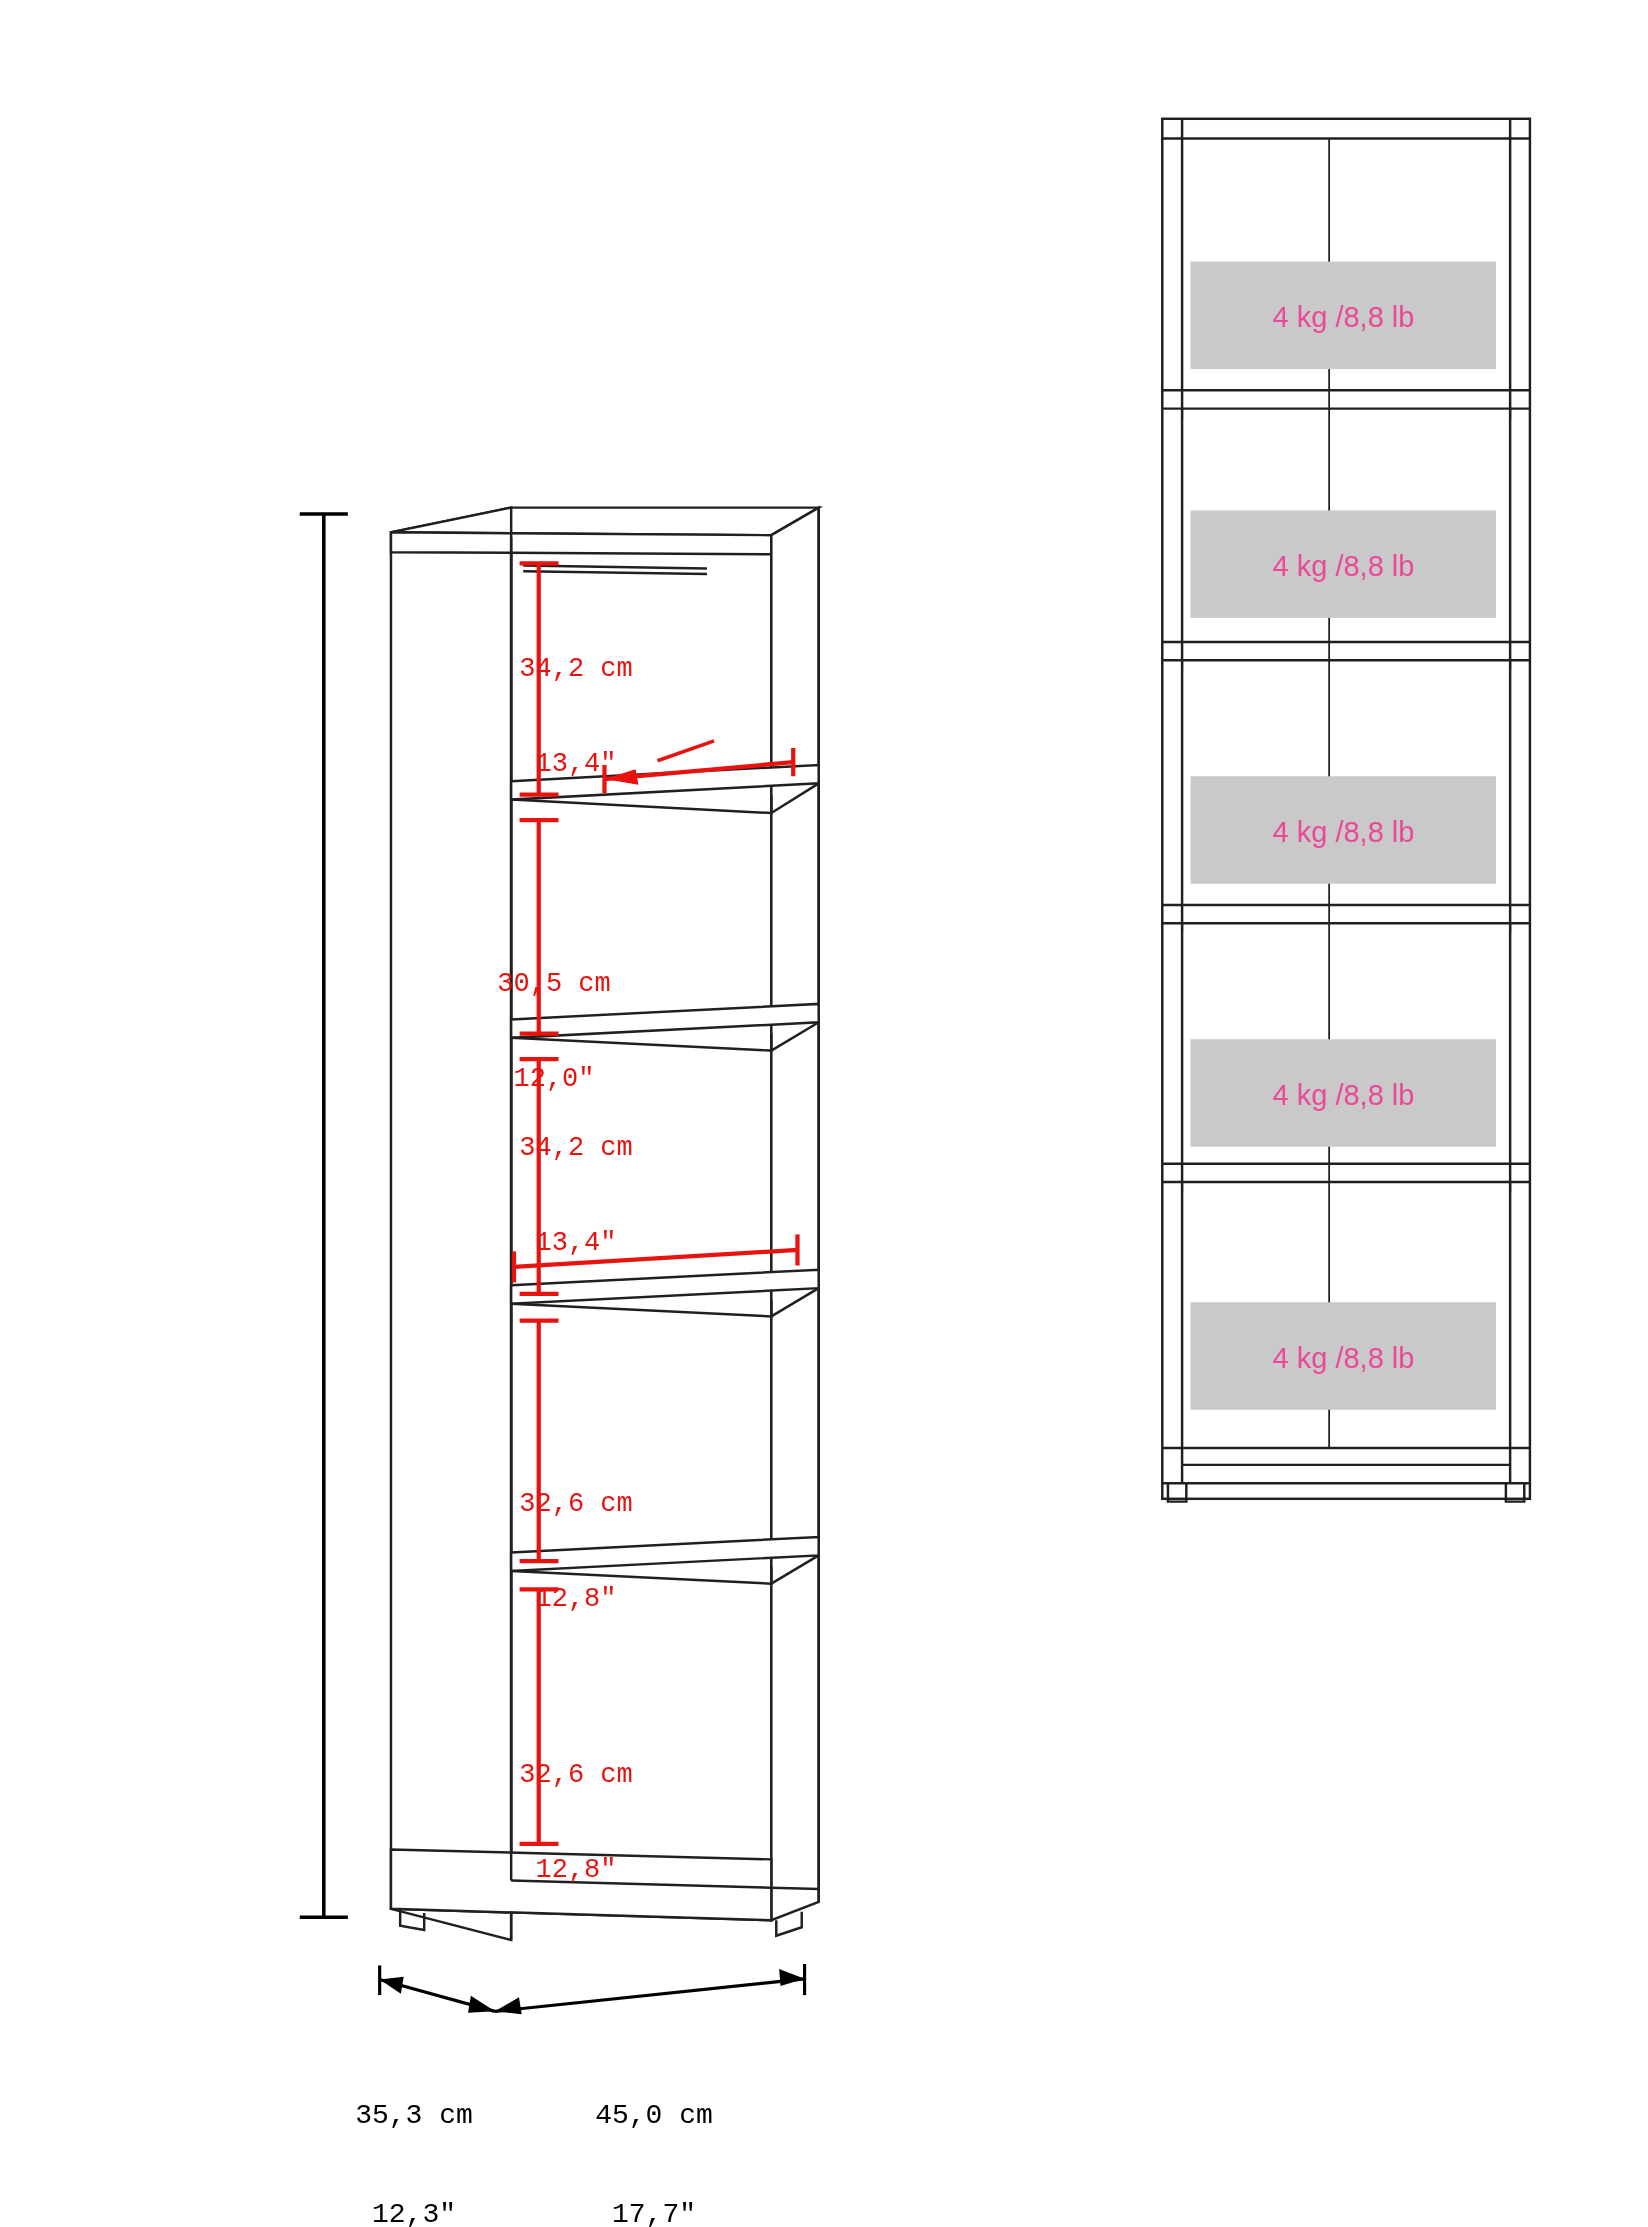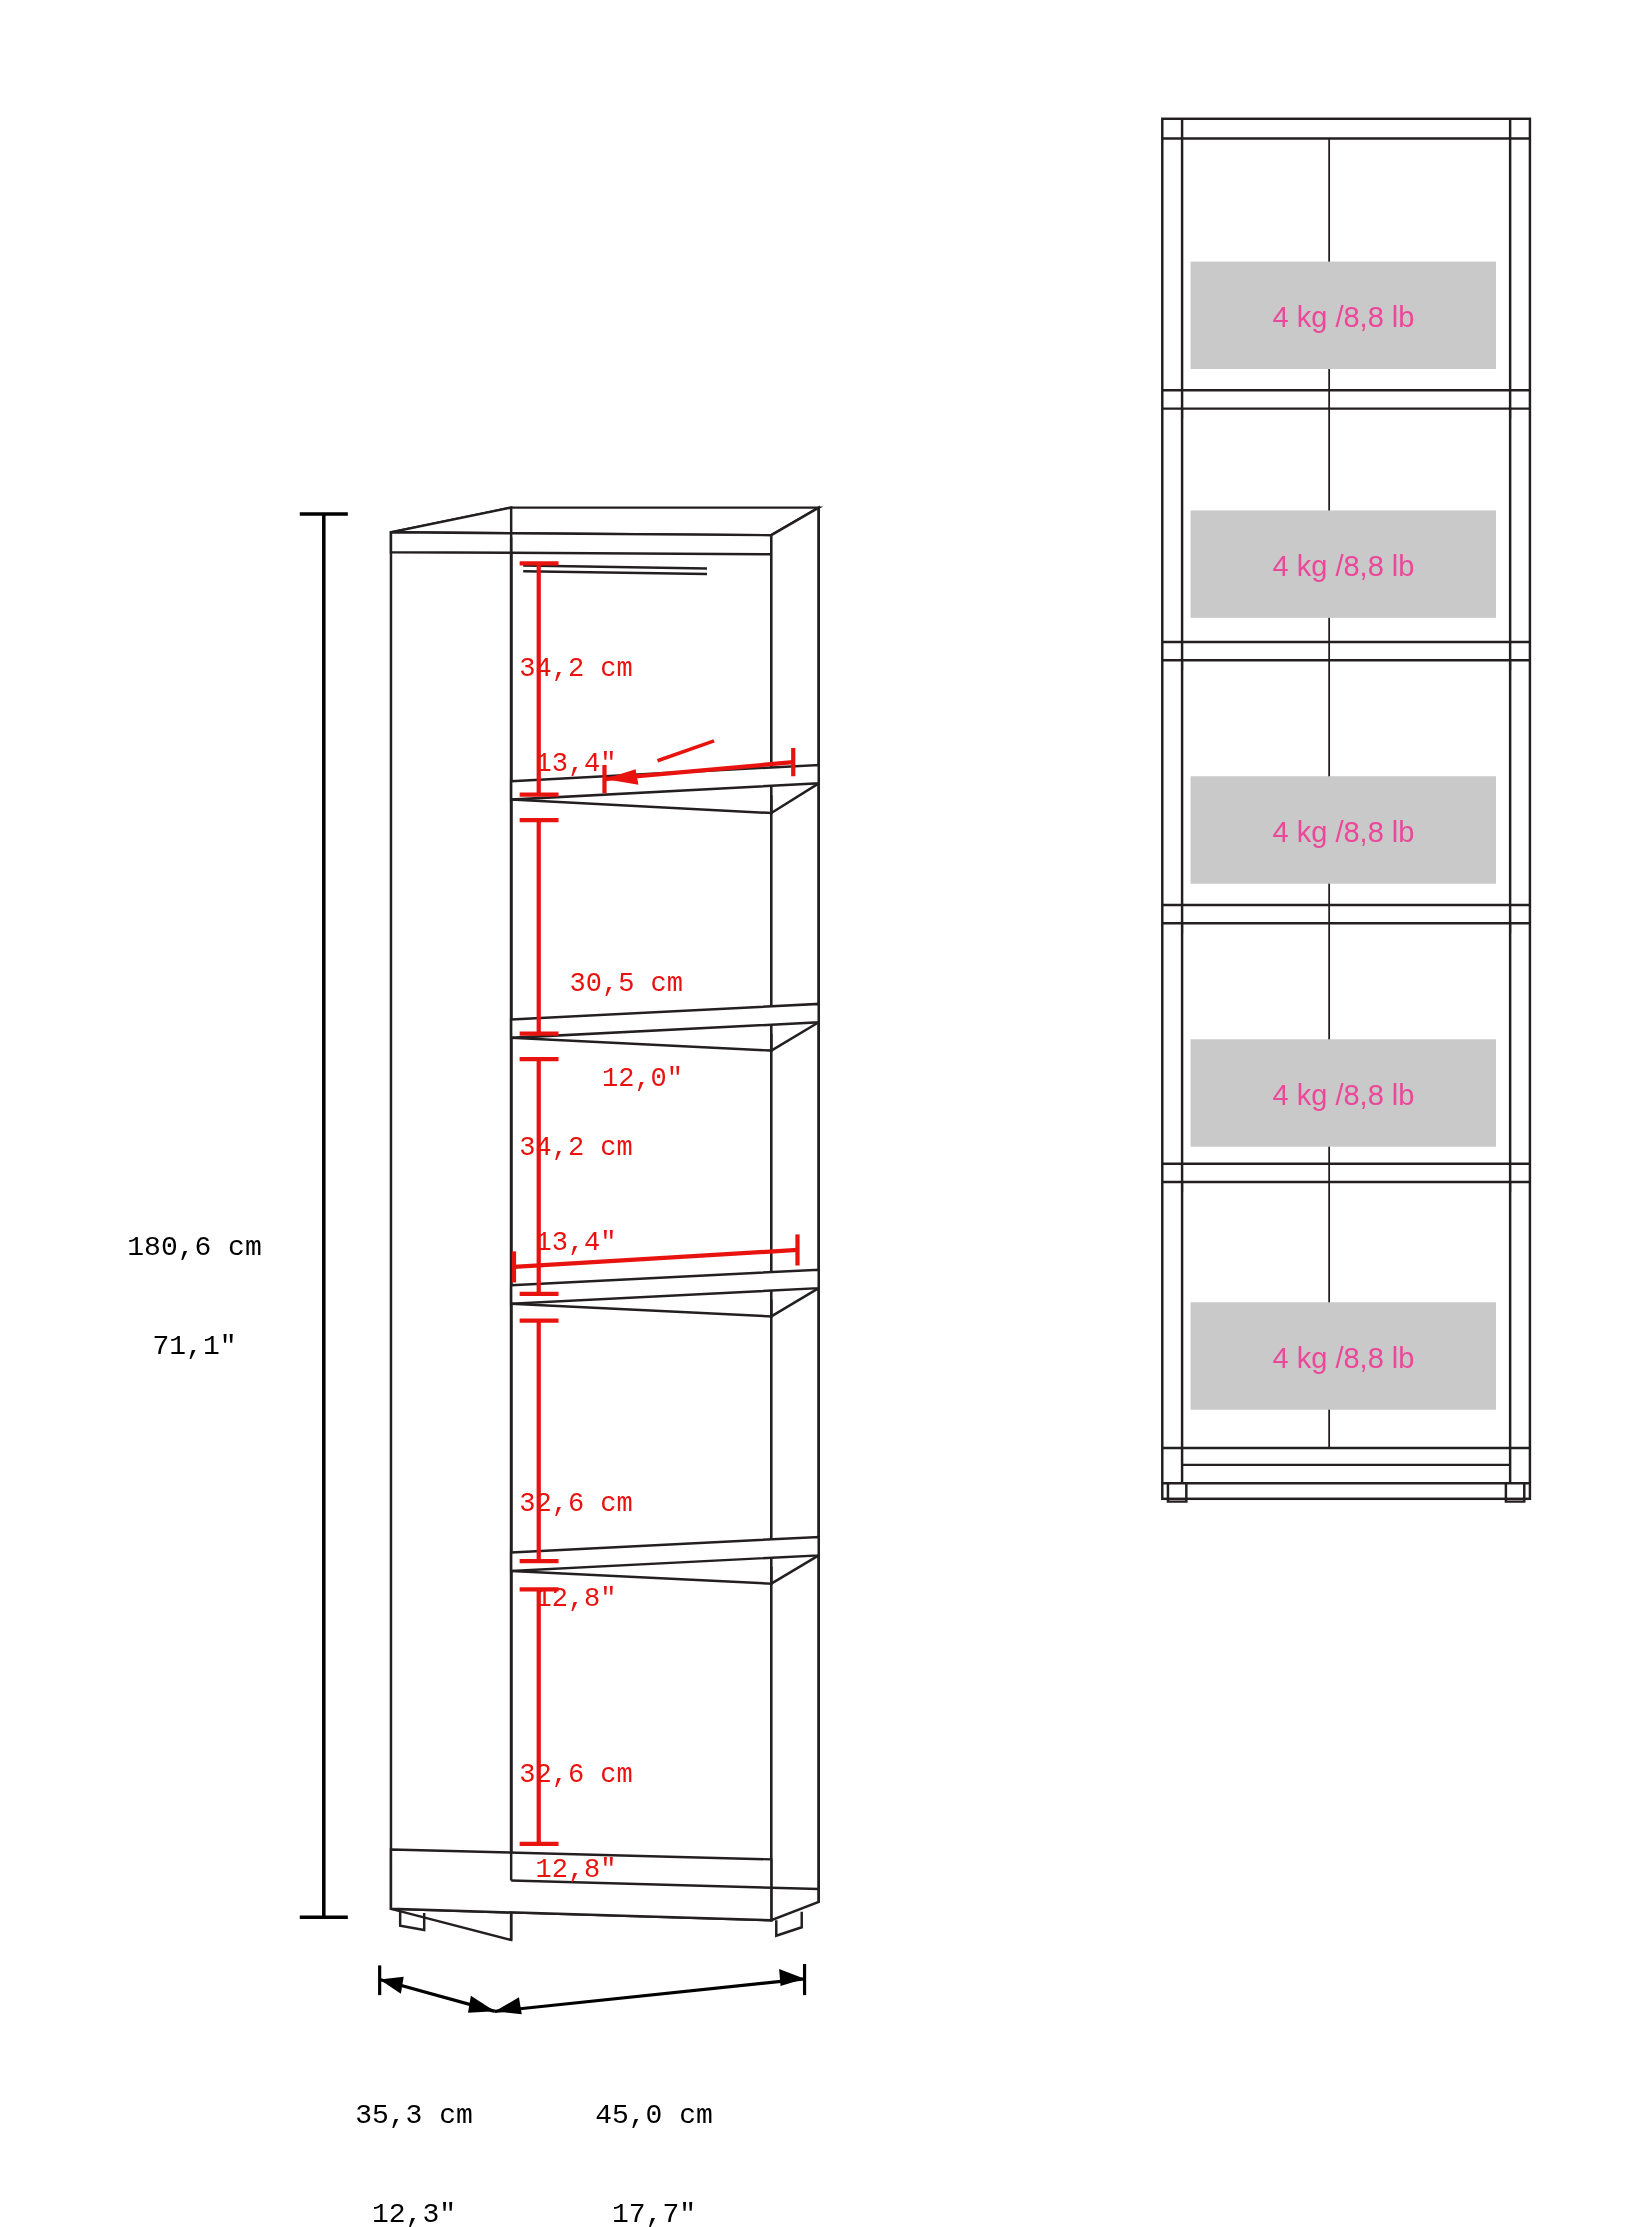--- a/index.html
+++ b/index.html
@@ -190,42 +190,38 @@
 
       <rect x="1684" y="370" width="432" height="152" fill="#c9c9c9" stroke="none"></rect>
       <rect x="1684" y="722" width="432" height="152" fill="#c9c9c9" stroke="none"></rect>
       <rect x="1684" y="1098" width="432" height="152" fill="#c9c9c9" stroke="none"></rect>
       <rect x="1684" y="1470" width="432" height="152" fill="#c9c9c9" stroke="none"></rect>
       <rect x="1684" y="1842" width="432" height="152" fill="#c9c9c9" stroke="none"></rect>
     </g>
 
   </svg>
 
-  <div class="lbl dim-black two-line" style="left:92px; top:1165px; width:205px;">
-    <span>180,6 cm</span>
-    <span>71,1"</span>
-  </div>
 
   <div class="lbl dim-black two-line" style="left:322px; top:2033px; width:184px;">
     <span>35,3 cm</span>
     <span>12,3"</span>
   </div>
 
   <div class="lbl dim-black two-line" style="left:562px; top:2033px; width:184px;">
     <span>45,0 cm</span>
     <span>17,7"</span>
   </div>
 
   <div class="lbl dim-red two-line" style="left:477px; top:590px; width:198px;">
     <span>34,2 cm</span>
     <span>13,4"</span>
   </div>
 
 
-  <div class="lbl dim-red two-line" style="left:485px; top:905px; width:198px;text-align:right;">
+  <div class="lbl dim-red two-line" style="left:455px; top:905px; width:198px;">
     <span>30,5 cm</span>
     <span>12,0"</span>
   </div>
 
   <div class="lbl dim-red two-line" style="left:477px; top:1069px; width:198px;">
     <span>34,2 cm</span>
     <span>13,4"</span>
   </div>
 
 

